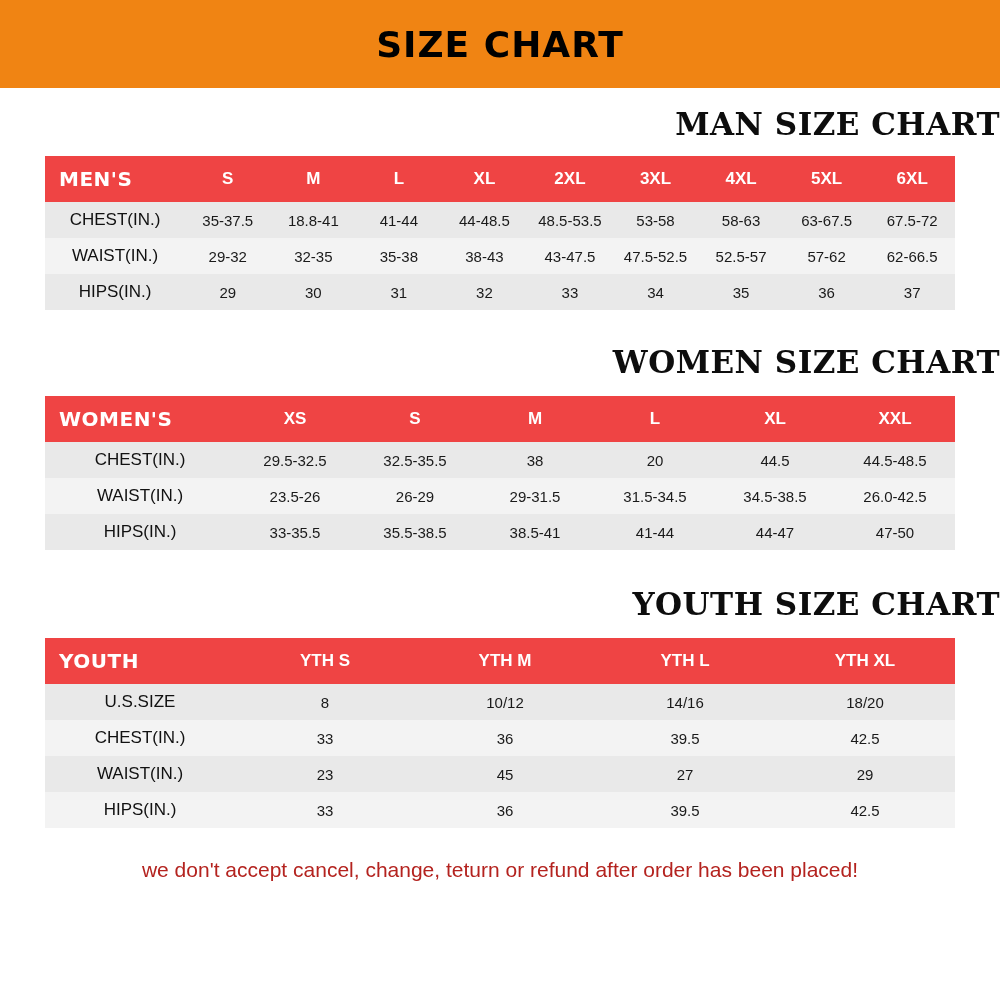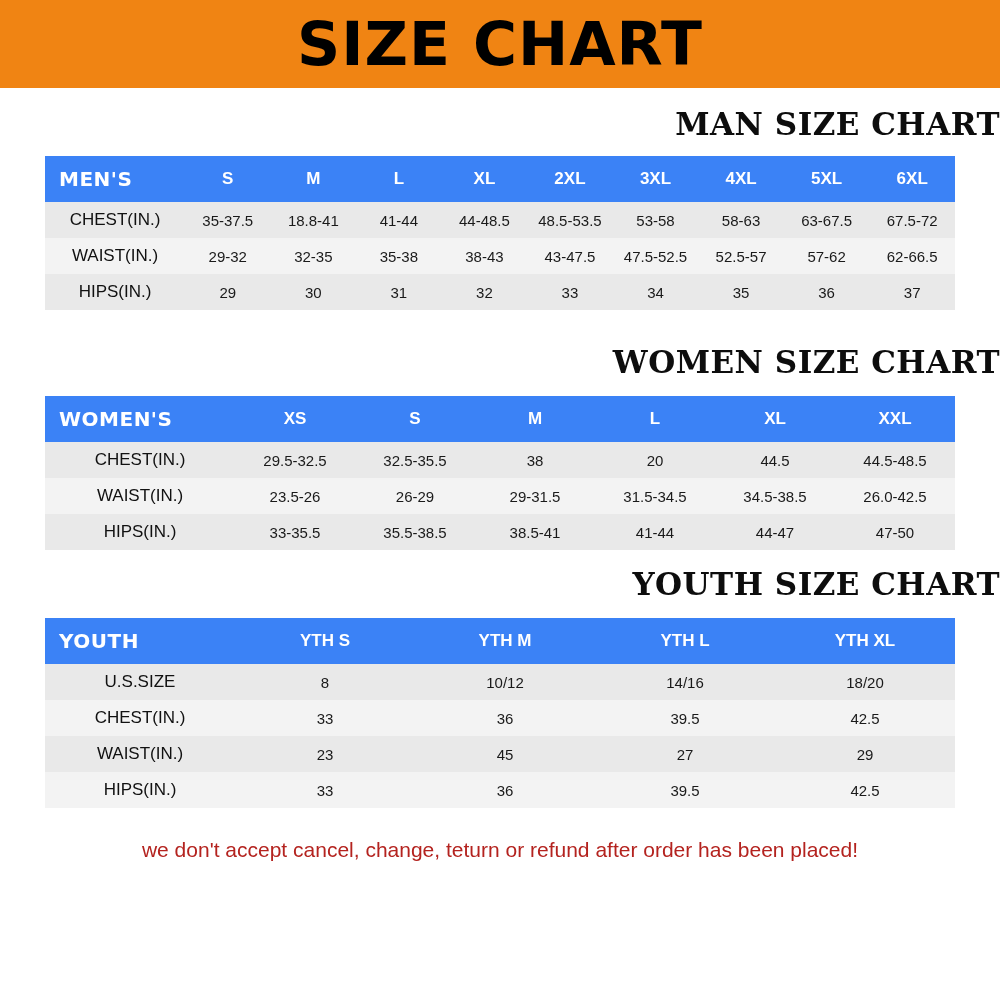--- a/index.html
+++ b/index.html
@@ -24,57 +24,57 @@
   .banner {
     height: 88px;
     background: #f08413;
     display: flex;
     align-items: center;
     justify-content: center;
   }
   .banner-title {
     font-family: "DejaVu Sans", sans-serif;
     font-weight: bold;
-    font-size: 60px;
+    font-size: 36px;
     letter-spacing: 1px;
     color: #000;
     text-transform: uppercase;
   }
   
   .section-title {
     text-align: right;
     font-family: "DejaVu Serif", serif;
     font-weight: bold;
     font-size: 31px;
     color: #0d0d0d;
     letter-spacing: 0.5px;
   }
   .sec1-title { margin-top: 18px; margin-bottom: 14px; }
   .sec2-title { margin-top: 34px; margin-bottom: 16px; }
-  .sec3-title { margin-top: 16px; margin-bottom: 16px; }
+  .sec3-title { margin-top: 36px; margin-bottom: 16px; }
 
   
   .tbl-wrap {
     width: 910px;
     margin: 0 auto;
   }
   table.sz {
     width: 100%;
     border-collapse: collapse;
     table-layout: fixed;
   }
   table.sz th, table.sz td {
     text-align: center;
     font-size: 15px;
     color: #1a1a1a;
     font-family: "Liberation Sans", sans-serif;
   }
   
   table.sz thead tr {
-    background: #3b82f6;
+    background: #ef4444;
   }
   table.sz thead th {
     color: #ffffff;
     font-weight: bold;
     padding: 11px 2px;
     font-size: 17px;
   }
   table.sz thead th.lbl {
     text-align: left;
     padding-left: 14px;

